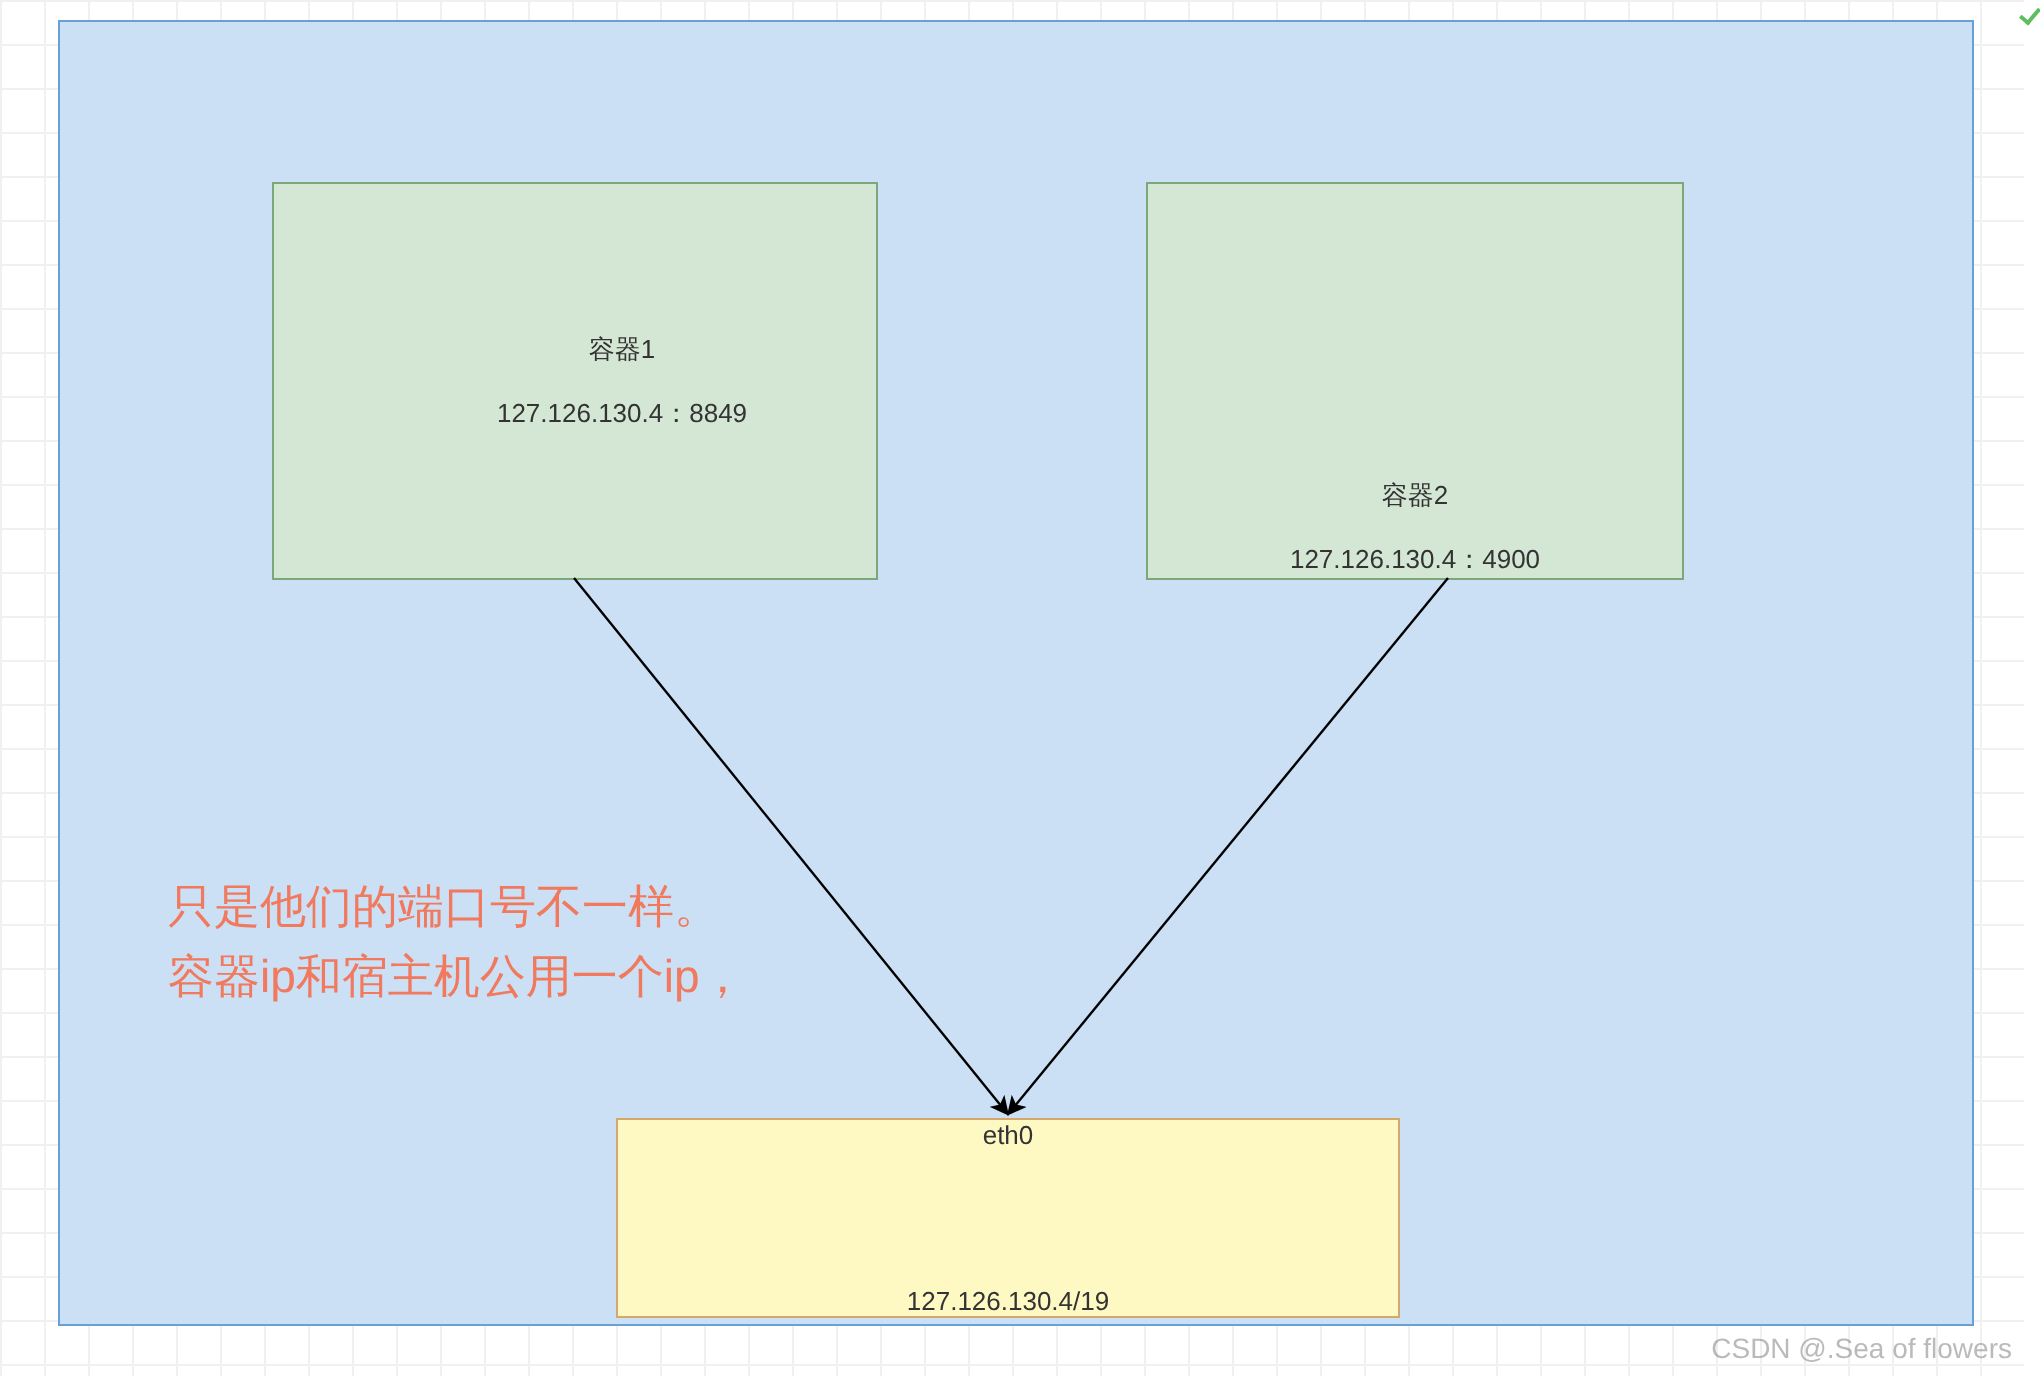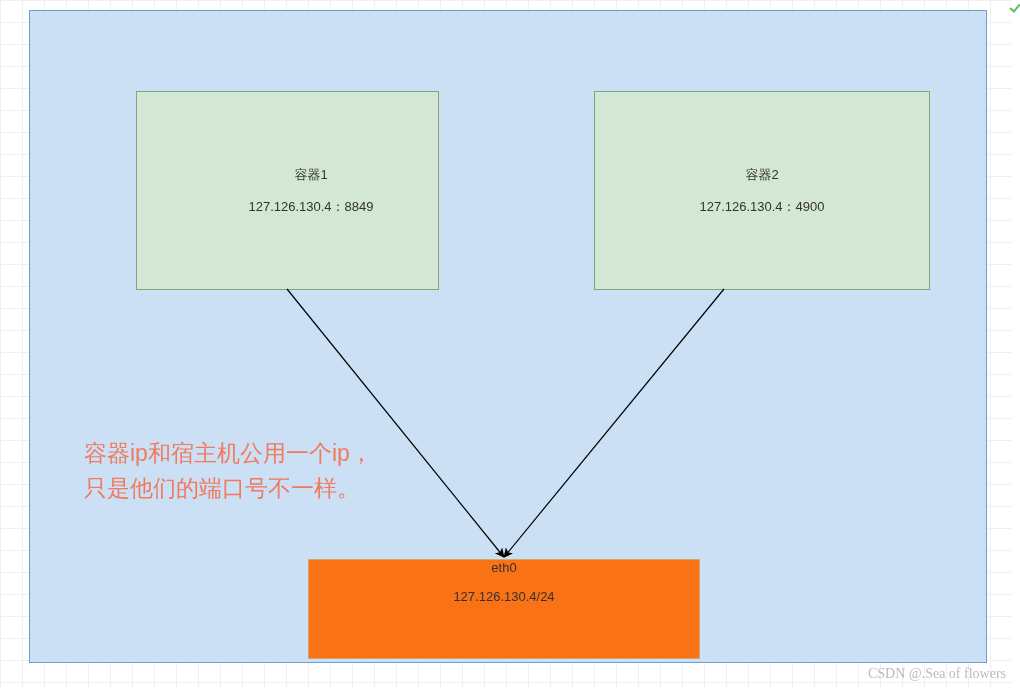--- a/index.html
+++ b/index.html
@@ -43,57 +43,58 @@
       color: #333;
     }
     .container1 {
       left: 106px;
       top: 80px;
       width: 303px;
       height: 199px;
       padding-left: 47px;
     }
     .container2 {
-      left: 564px;
+      left: 543px;
       top: 80px;
-      width: 336px;
+      width: 269px;
       height: 199px;
+      justify-content: flex-end;
     }
     .eth-box {
       position: absolute;
       left: 278px;
       top: 548px;
       width: 392px;
       height: 100px;
-      background: #f97316;
+      background: #fef9c3;
       border: 1px solid #d4a76a;
       display: flex;
       flex-direction: column;
       align-items: center;
-      justify-content: flex-start;
+      justify-content: space-between;
       gap: 14px;
       font-size: 13px;
       color: #333;
     }
     .annotation {
       position: absolute;
       left: 54px;
       top: 425px;
       font-size: 23px;
       color: #f0795e;
       line-height: 1.5;
       font-weight: 400;
     }
     .watermark {
       position: absolute;
       right: 14px;
       bottom: 6px;
       font-size: 14px;
       color: rgba(130,130,130,0.55);
-      font-family: Liberation Serif, serif;
+      font-family: Liberation Sans, sans-serif;
     }
     svg.connectors {
       position: absolute;
       left: 0; top: 0;
       width: 1020px;
       height: 688px;
       pointer-events: none;
     }
     .white-edge-right {
       position: absolute;
@@ -126,26 +127,26 @@
     <div>127.126.130.4：8849</div>
   </div>
 
   <div class="container-box container2">
     <div>容器2</div>
     <div>127.126.130.4：4900</div>
   </div>
 
   <div class="eth-box">
     <div>eth0</div>
-    <div>127.126.130.4/24</div>
+    <div>127.126.130.4/19</div>
   </div>
 
   <div class="annotation">
+    <div>只是他们的端口号不一样。</div>
     <div>容器ip和宿主机公用一个ip，</div>
-    <div>只是他们的端口号不一样。</div>
   </div>
 
 </div>
 
 <svg class="connectors">
   <defs>
     <marker id="arrowhead" markerWidth="8" markerHeight="8" refX="6" refY="4" orient="auto">
       <path d="M0,0 L8,4 L0,8 L2,4 Z" fill="#000"></path>
     </marker>
   </defs>

